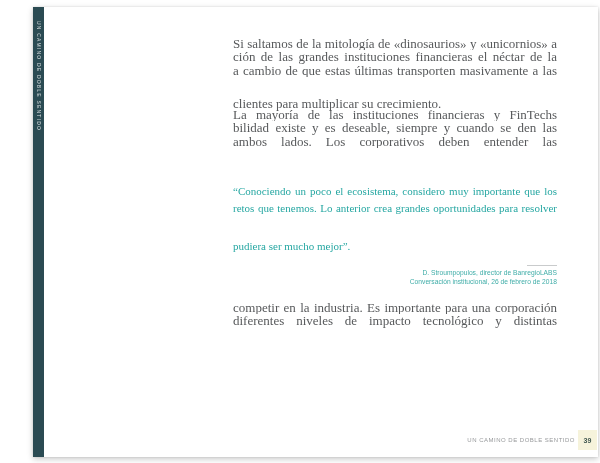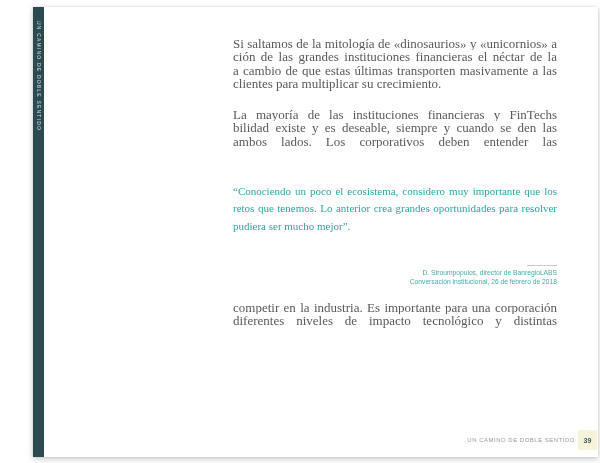--- a/index.html
+++ b/index.html
@@ -14,21 +14,21 @@
   .col{position:absolute;left:200px;top:0;width:324px;}
   .para{position:absolute;left:0;width:324px;}
   .body-para{font-size:13px;line-height:13.4px;color:#57595b;}
   .body-para .jl{height:13.4px;}
   .p1{top:30px;}
   .p2{top:101px;}
   .quote{top:176px;font-size:11px;font-weight:normal;line-height:17.4px;color:#26a7a2;}
   .quote .jl{height:17.4px;}
   .p3{top:294px;}
   .jl{text-align:justify;text-align-last:justify;overflow:hidden;}
-  .ll{text-align-last:left;}
+  .ll{text-align-last:left;margin-top:20px;}
   .rule{position:absolute;top:258px;right:0;width:30px;height:1px;background:#c9cbcc;}
   .attribution{position:absolute;top:261px;right:0;width:324px;text-align:right;
                font-family:"Liberation Sans",sans-serif;font-size:6.7px;line-height:9.4px;
                color:#3fada8;}
   .footer-label{position:absolute;top:430px;right:23px;
                 font-family:"Liberation Sans",sans-serif;font-size:6px;letter-spacing:.5px;
                 color:#97999b;white-space:nowrap;}
   .page-box{position:absolute;top:423px;right:1px;width:19px;height:20px;background:#f6f3db;
             display:flex;align-items:center;justify-content:center;}
   .page-box span{font-family:"Liberation Sans",sans-serif;font-size:7px;font-weight:bold;

